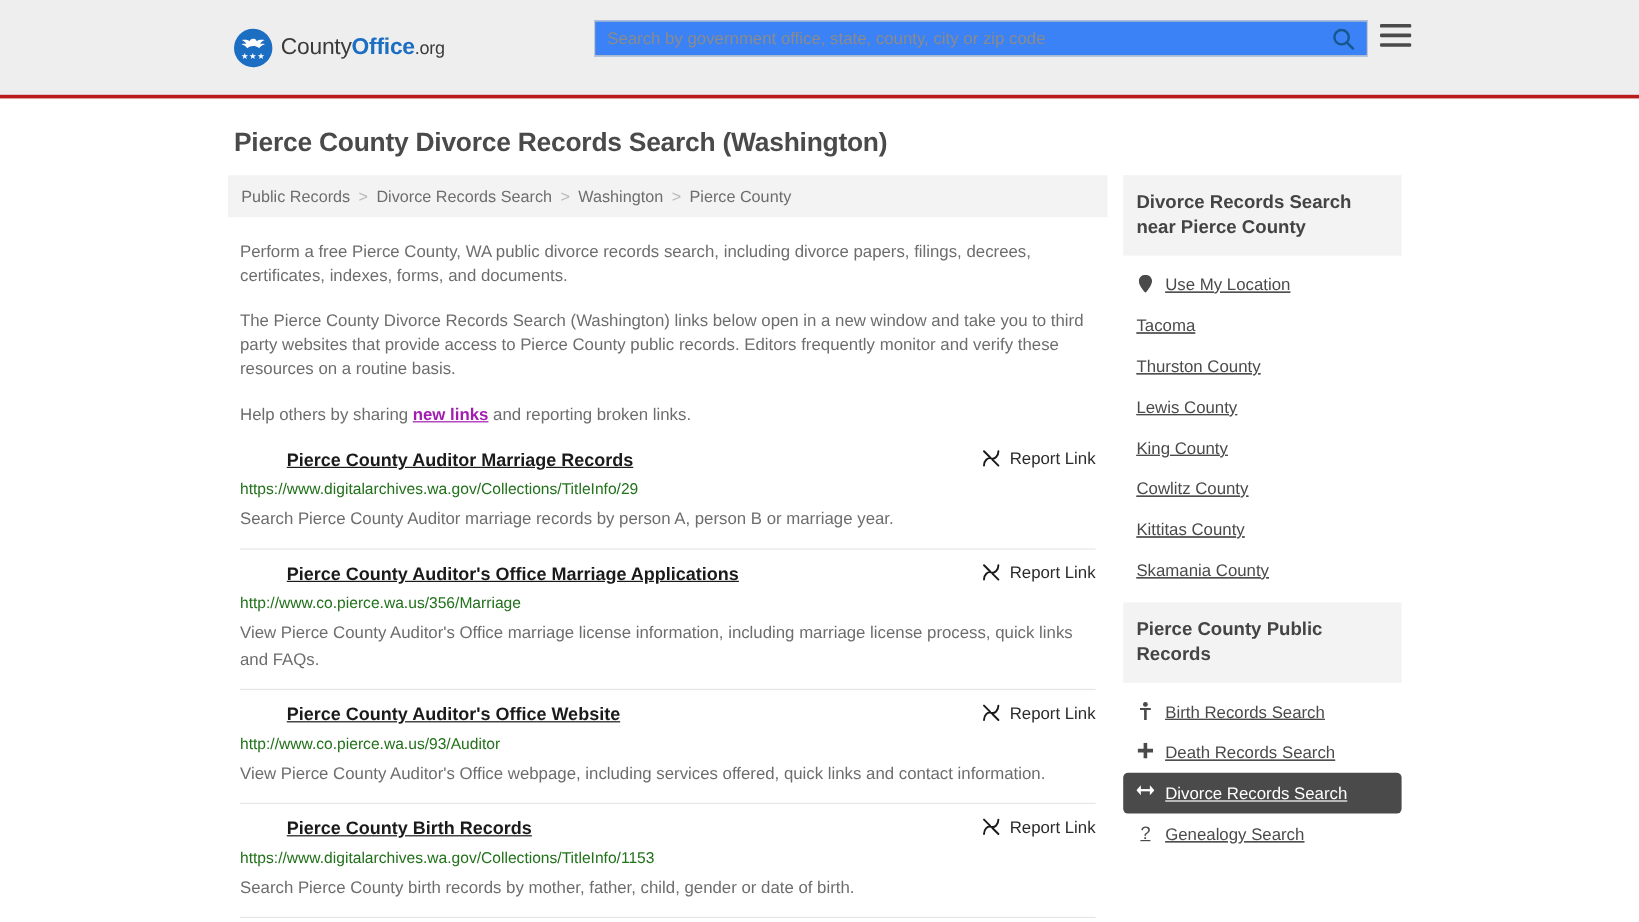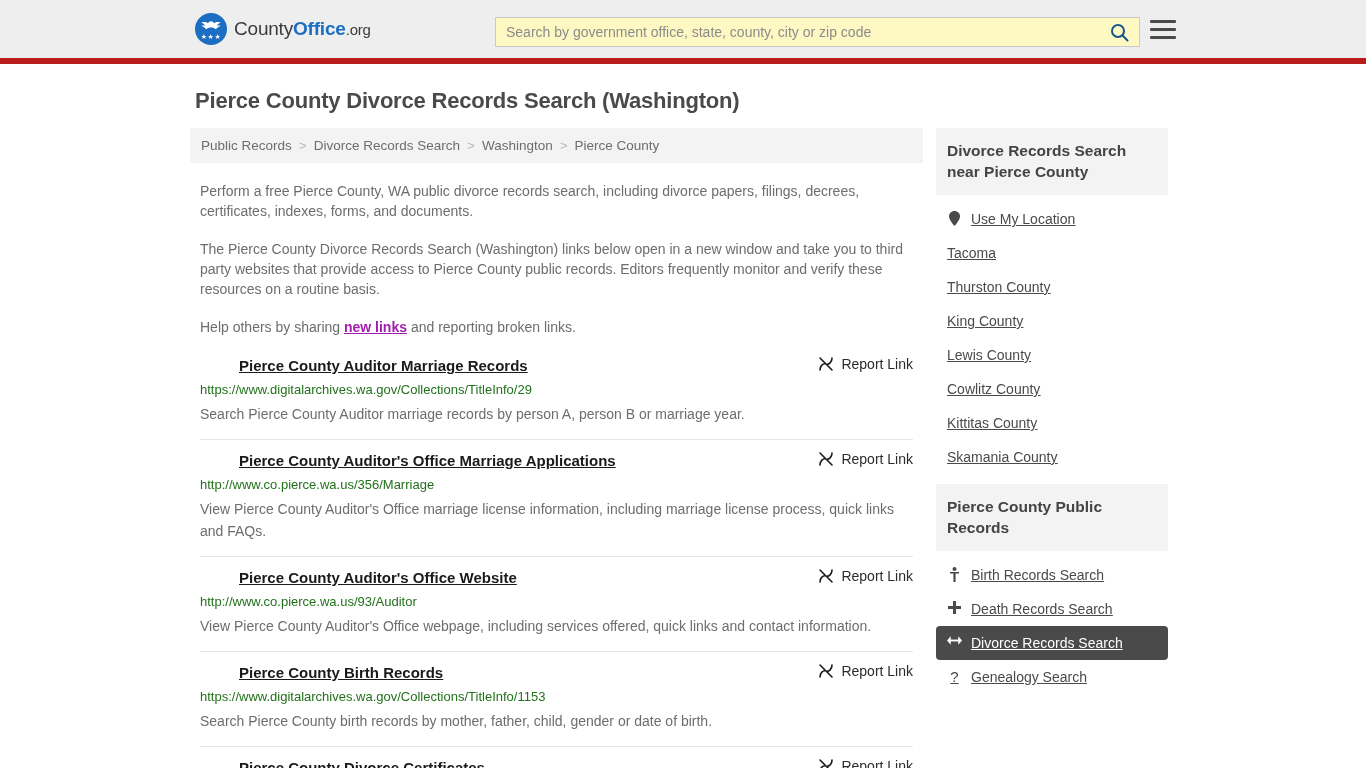--- a/index.html
+++ b/index.html
@@ -6,23 +6,23 @@
   html, body {
     margin: 0; padding: 0;
     width: 1366px; height: 768px;
     overflow: hidden;
     background: #ffffff;
     font-family: "Liberation Sans", sans-serif;
   }
 
   
   .site-header {
-    height: 64px;
+    height: 82px;
     background: #eeeeee;
-    border-bottom: 6px solid #b91c1c;
+    border-bottom: 3px solid #b91c1c;
     display: flex;
     align-items: center;
     position: relative;
   }
   .brand {
     display: flex;
     align-items: center;
     margin-left: 195px;
     gap: 7px;
     cursor: pointer;
@@ -60,21 +60,21 @@
   .brand-text .c3 { color: #3b3b3b; font-size: 15px; }
 
   .search-wrap {
     position: absolute;
     left: 495px;
     top: 17px;
     width: 645px;
     height: 30px;
     display: flex;
     align-items: stretch;
-    background: #fef9c3;
+    background: #3b82f6;
     border: 1px solid #c9c9c9;
   }
   .search-input {
     flex: 1 1 auto;
     border: 0;
     outline: none;
     padding: 0 10px;
     font-size: 14px;
     color: #333;
     font-family: "Liberation Sans", sans-serif;
@@ -395,24 +395,24 @@
             <span class="lbl">Use My Location</span>
           </div>
 
           <div class="side-link">
             <span class="lbl">Tacoma</span>
           </div>
           <div class="side-link">
             <span class="lbl">Thurston County</span>
           </div>
           <div class="side-link">
+            <span class="lbl">Lewis County</span>
+          </div>
+          <div class="side-link">
             <span class="lbl">King County</span>
-          </div>
-          <div class="side-link">
-            <span class="lbl">Lewis County</span>
           </div>
           <div class="side-link">
             <span class="lbl">Cowlitz County</span>
           </div>
           <div class="side-link">
             <span class="lbl">Kittitas County</span>
           </div>
           <div class="side-link">
             <span class="lbl">Skamania County</span>
           </div>

